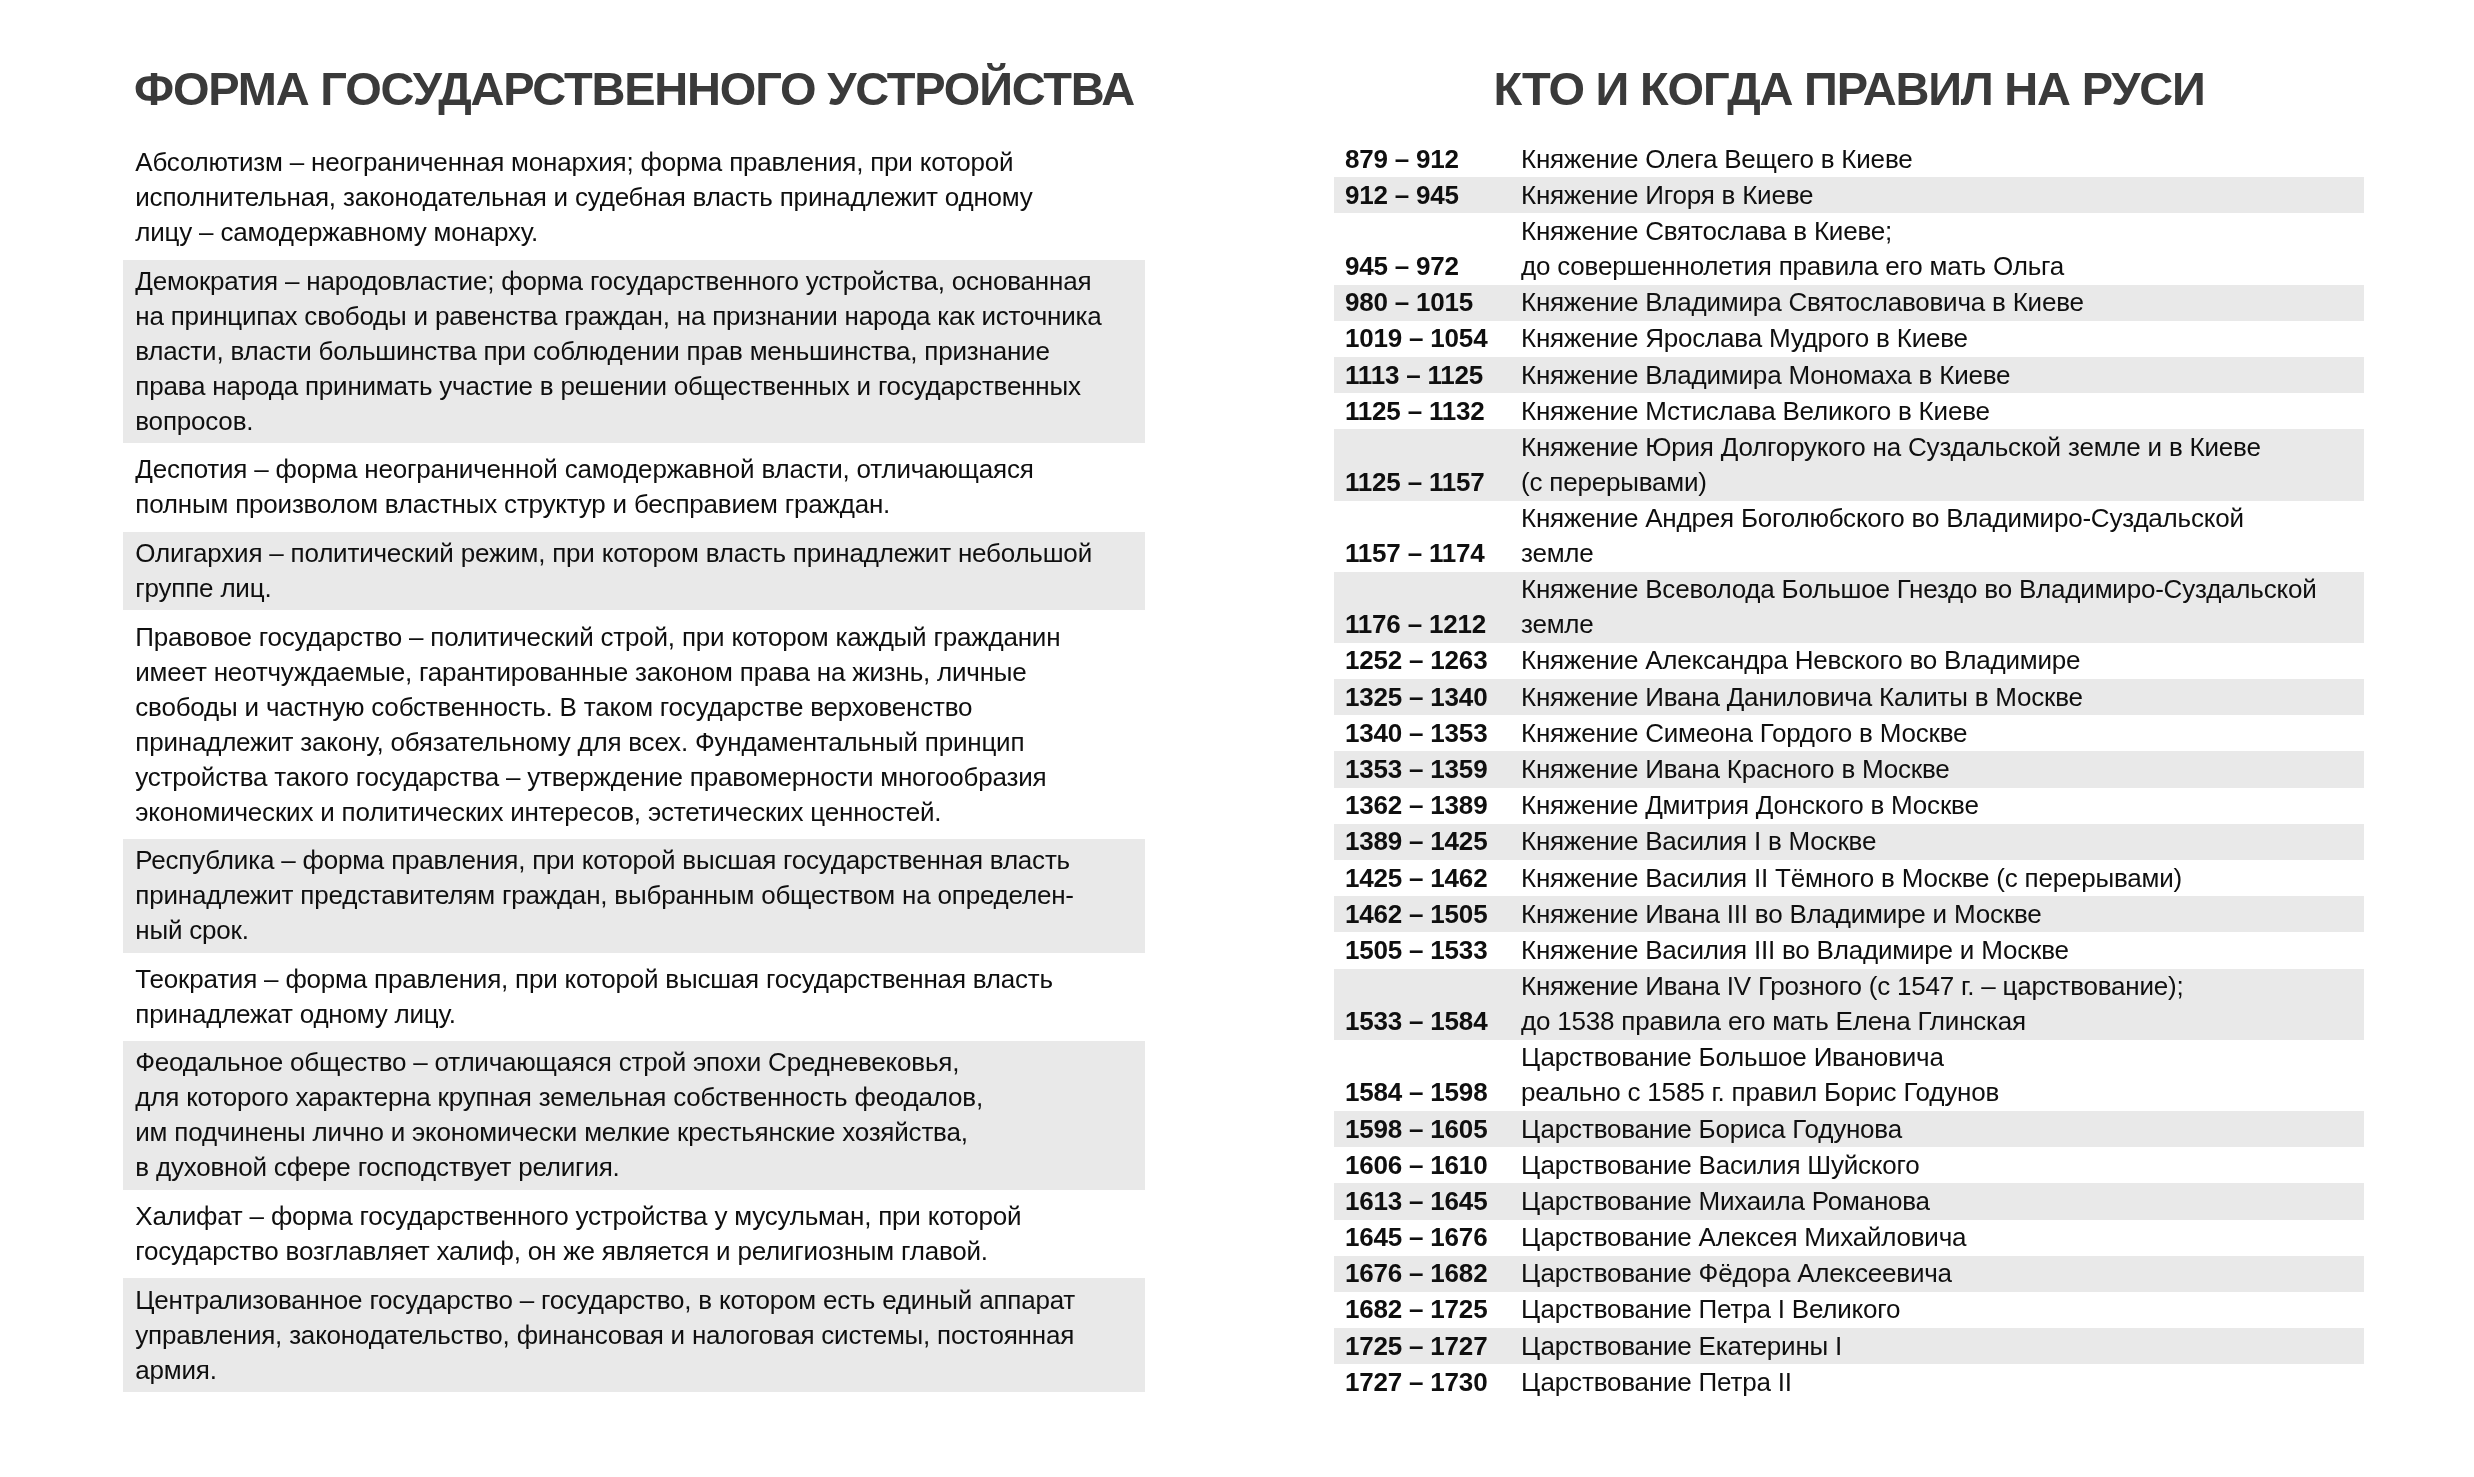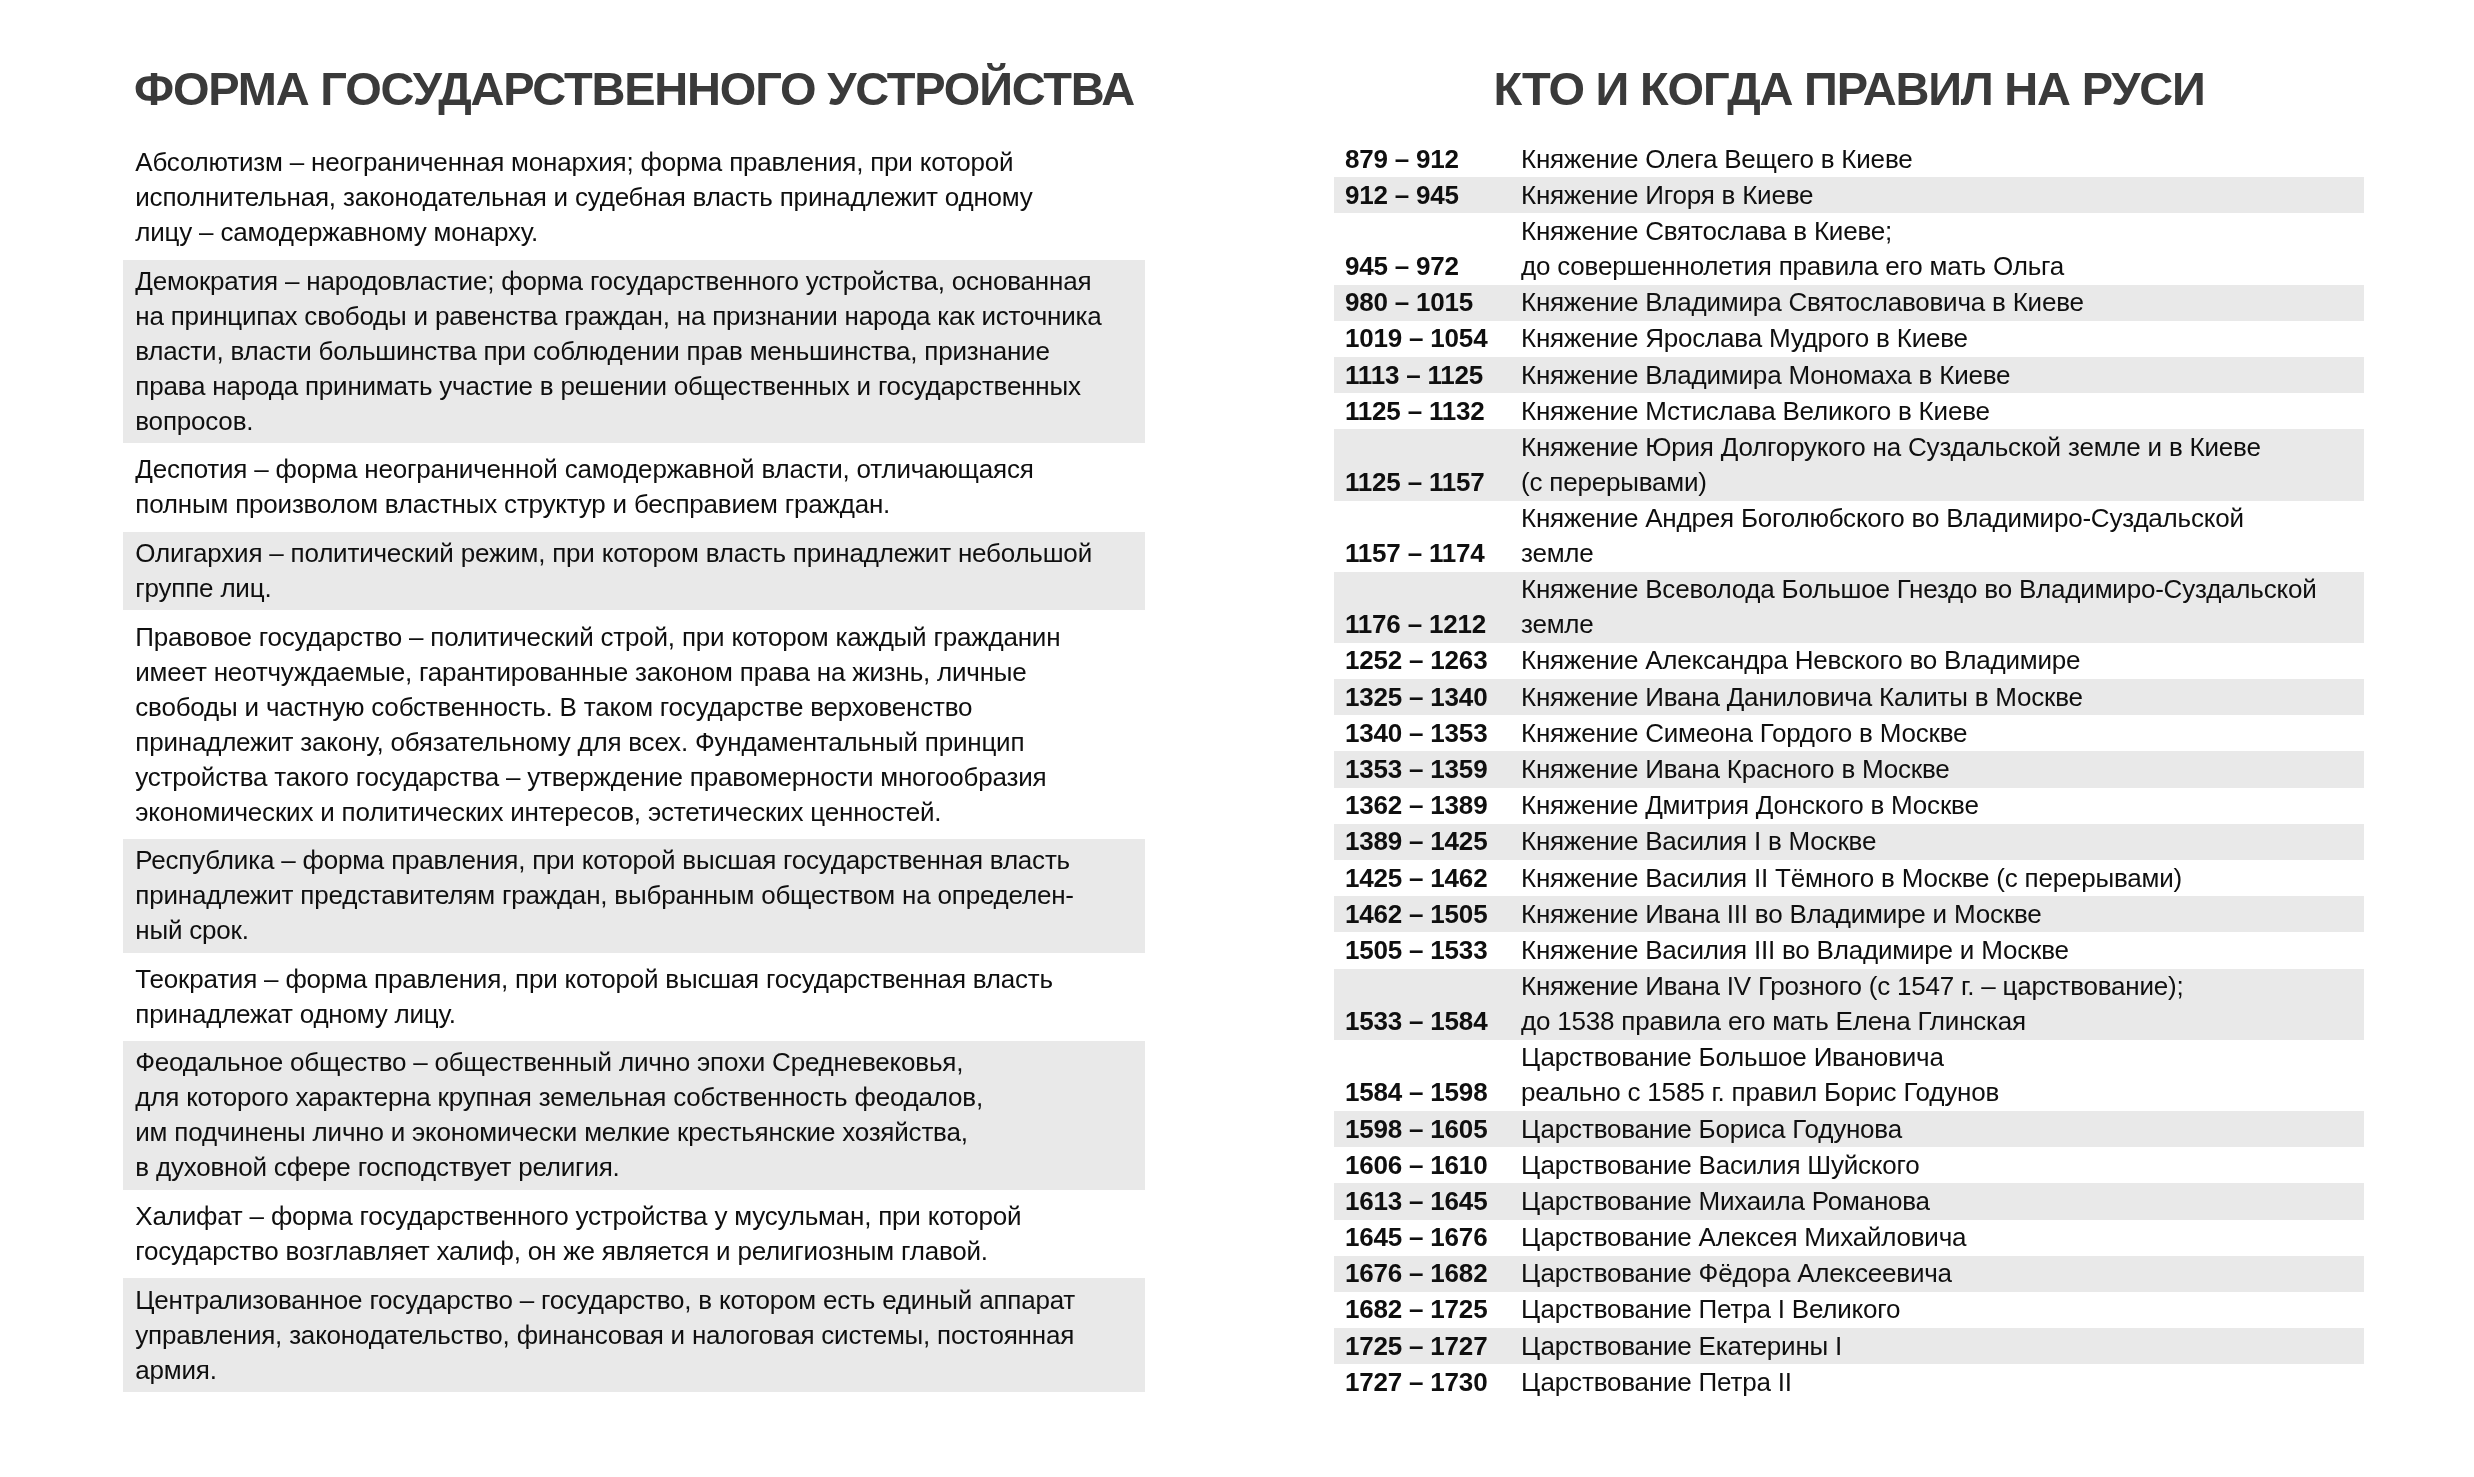--- a/index.html
+++ b/index.html
@@ -95,21 +95,21 @@
   <div class="line">принадлежит представителям граждан, выбранным обществом на определен-</div>
           <div class="line">ный срок.</div>
         </div>
 
   <div class="def">
     <div class="line first"><b class="term">Теократия</b><span class="rest"> – форма правления, при которой высшая государственная власть</span></div>
           <div class="line">принадлежат одному лицу.</div>
         </div>
 
   <div class="def shaded">
-    <div class="line first"><b class="term">Феодальное общество</b><span class="rest"> – общественный лично эпохи Средневековья,</span></div>
+    <div class="line first"><b class="term">Феодальное общество</b><span class="rest"> – отличающаяся строй эпохи Средневековья,</span></div>
   <div class="line">для которого характерна крупная земельная собственность феодалов,</div>
           <div class="line">им подчинены лично и экономически мелкие крестьянские хозяйства,</div>
           <div class="line">в духовной сфере господствует религия.</div>
         </div>
 
   <div class="def">
     <div class="line first"><b class="term">Халифат</b><span class="rest"> – форма государственного устройства у мусульман, при которой</span></div>
   <div class="line">государство возглавляет халиф, он же является и религиозным главой.</div>
         </div>
 

